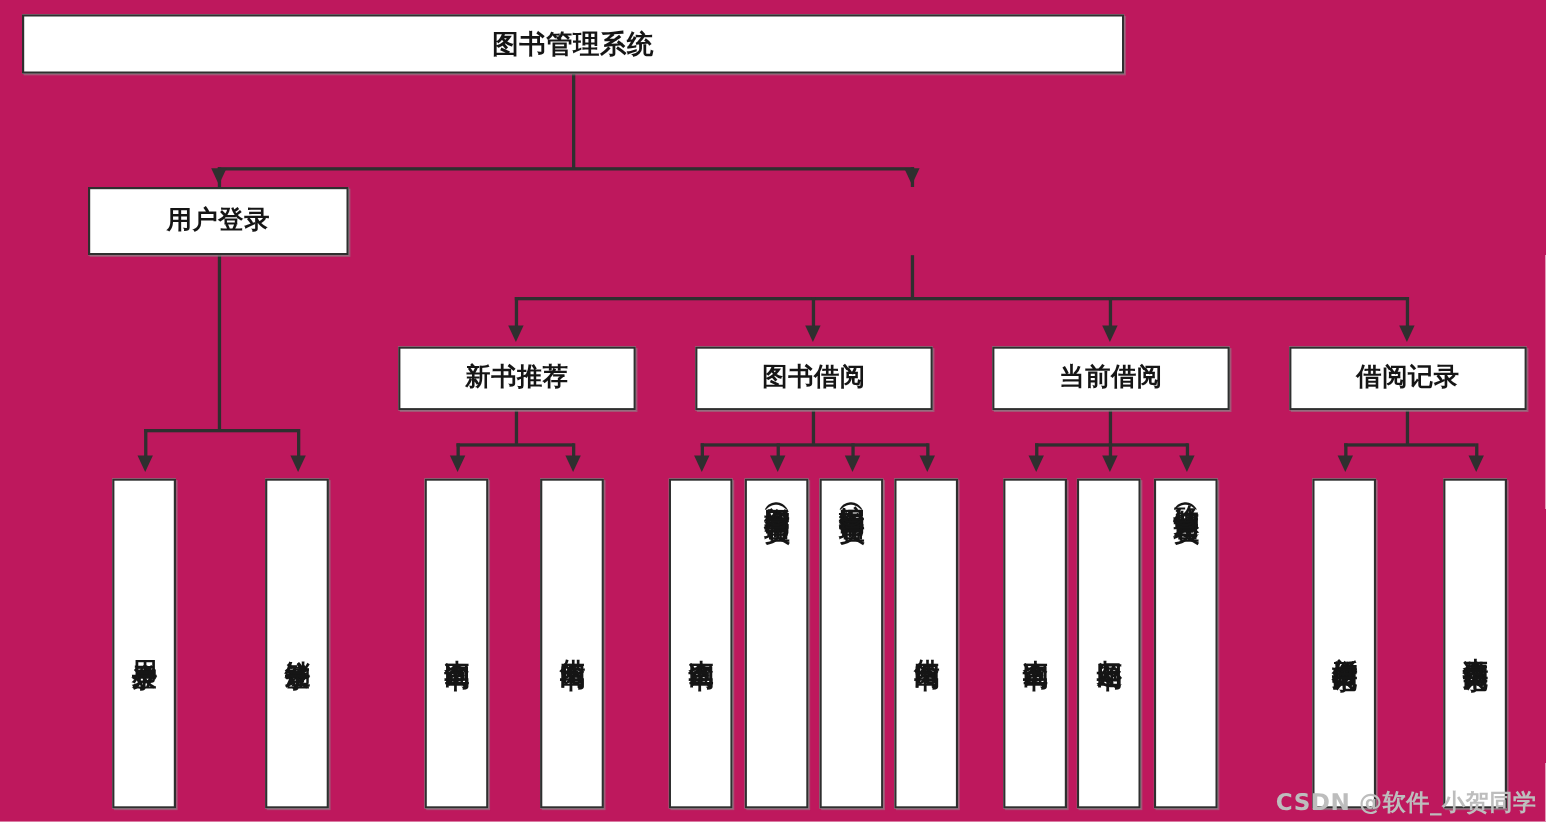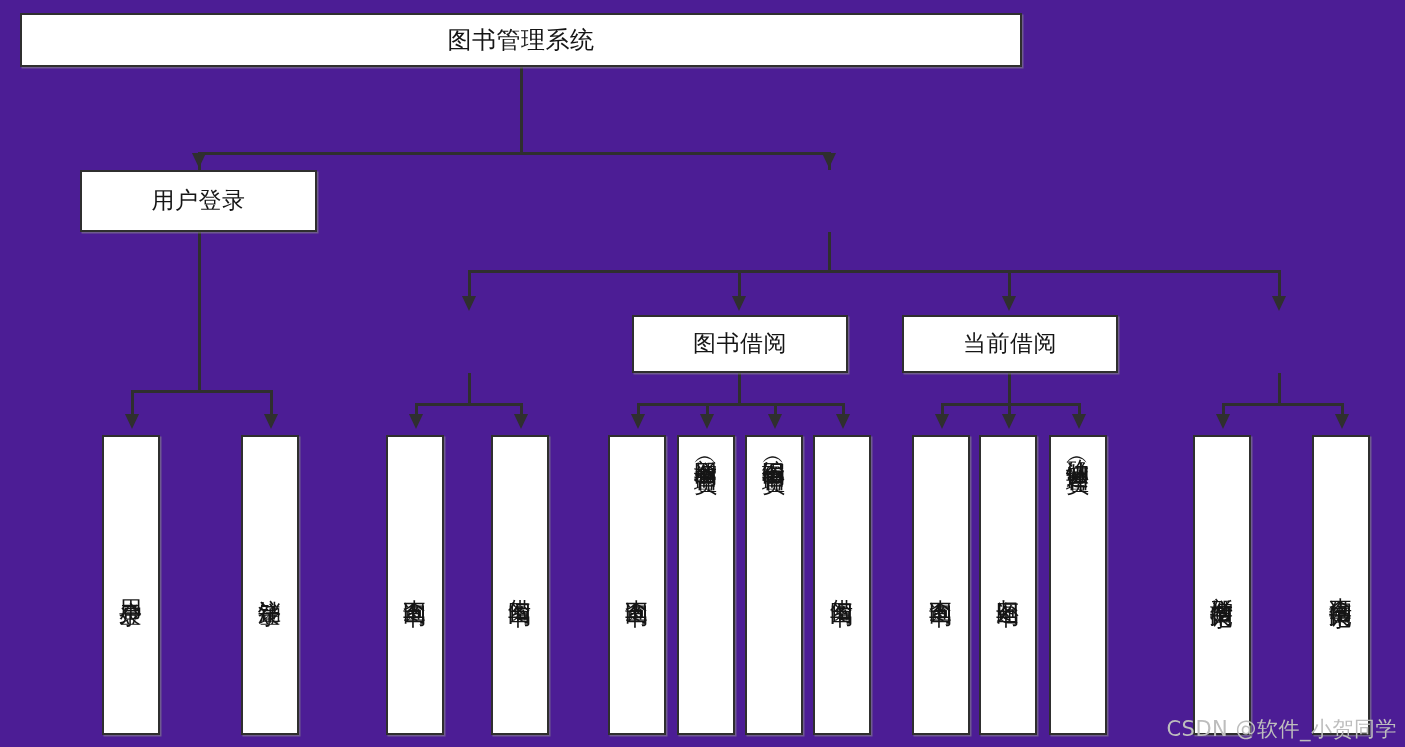--- a/index.html
+++ b/index.html
@@ -5,22 +5,23 @@
 <style>
   html,body{margin:0;padding:0;background:#ffffff;}
   body{
     font-family:"Liberation Sans","DejaVu Sans",sans-serif;
     color:#1a1a1a;
   }
   #canvas{
     position:relative;
     width:1405px;
     height:747px;
-    background:#4c1d95;
+    background:#be185d;
     overflow:hidden;
+    font-weight:bold;
   }
   
   .node{
     position:absolute;
     box-sizing:border-box;
     border:2.5px solid #2f2f2f;
     background:#ffffff;
     display:flex;
     align-items:center;
     justify-content:center;
@@ -145,29 +146,35 @@
 
   <div class="node root" style="left:20px;top:13px;width:1002px;height:54px;">
     <span class="lbl">图书管理系统</span>
   </div>
 
   <div class="node" style="left:80px;top:170px;width:237px;height:62px;">
     <span class="lbl">用户登录</span>
   </div>
 
 
+  <div class="node" style="left:362px;top:315px;width:216px;height:58px;">
+    <span class="lbl">新书推荐</span>
+  </div>
 
   <div class="node" style="left:902px;top:315px;width:216px;height:58px;">
     <span class="lbl">当前借阅</span>
   </div>
 
   <div class="node" style="left:632px;top:315px;width:216px;height:58px;">
     <span class="lbl">图书借阅</span>
   </div>
 
+  <div class="node" style="left:1172px;top:315px;width:216px;height:58px;">
+    <span class="lbl">借阅记录</span>
+  </div>
 
   <div class="node vert mid" style="left:102px;top:435px;width:58px;height:300px;">
     <span class="lbl">用户登录</span>
   </div>
   <div class="node vert mid" style="left:241px;top:435px;width:58px;height:300px;">
     <span class="lbl">注销登录</span>
   </div>
 
   <div class="node vert mid" style="left:386px;top:435px;width:58px;height:300px;">
     <span class="lbl">查询图书</span>

